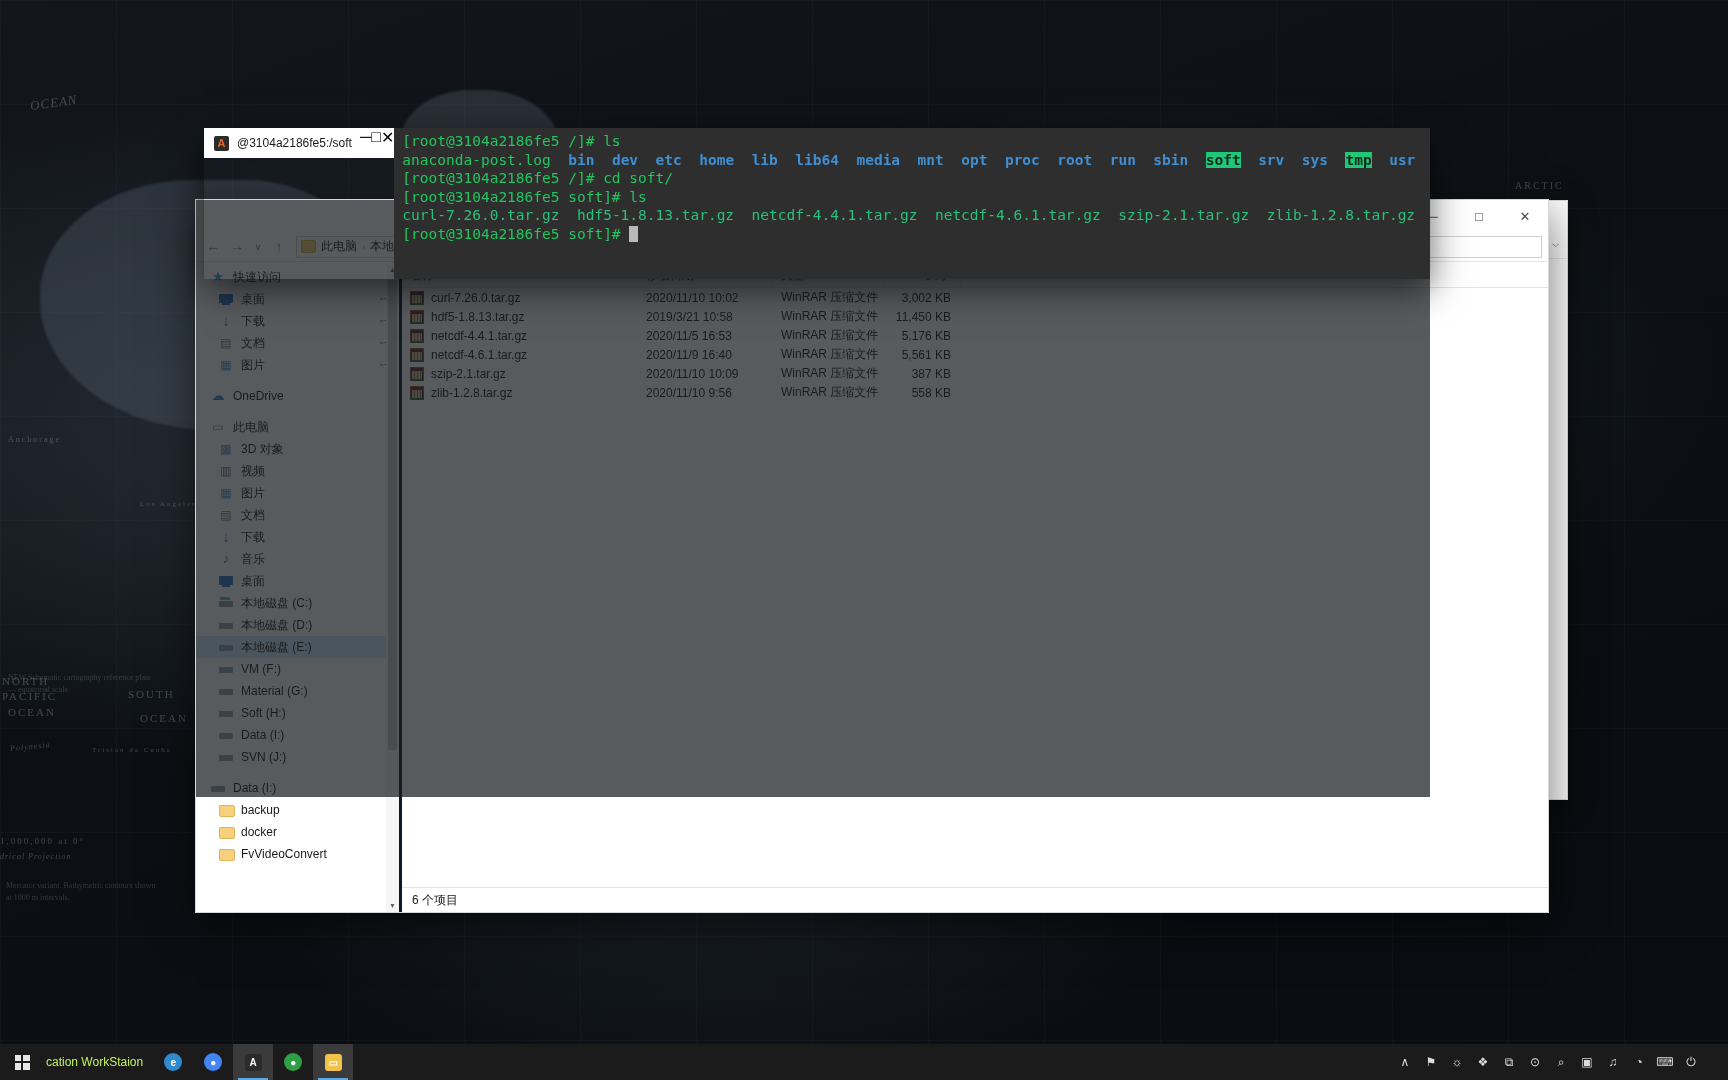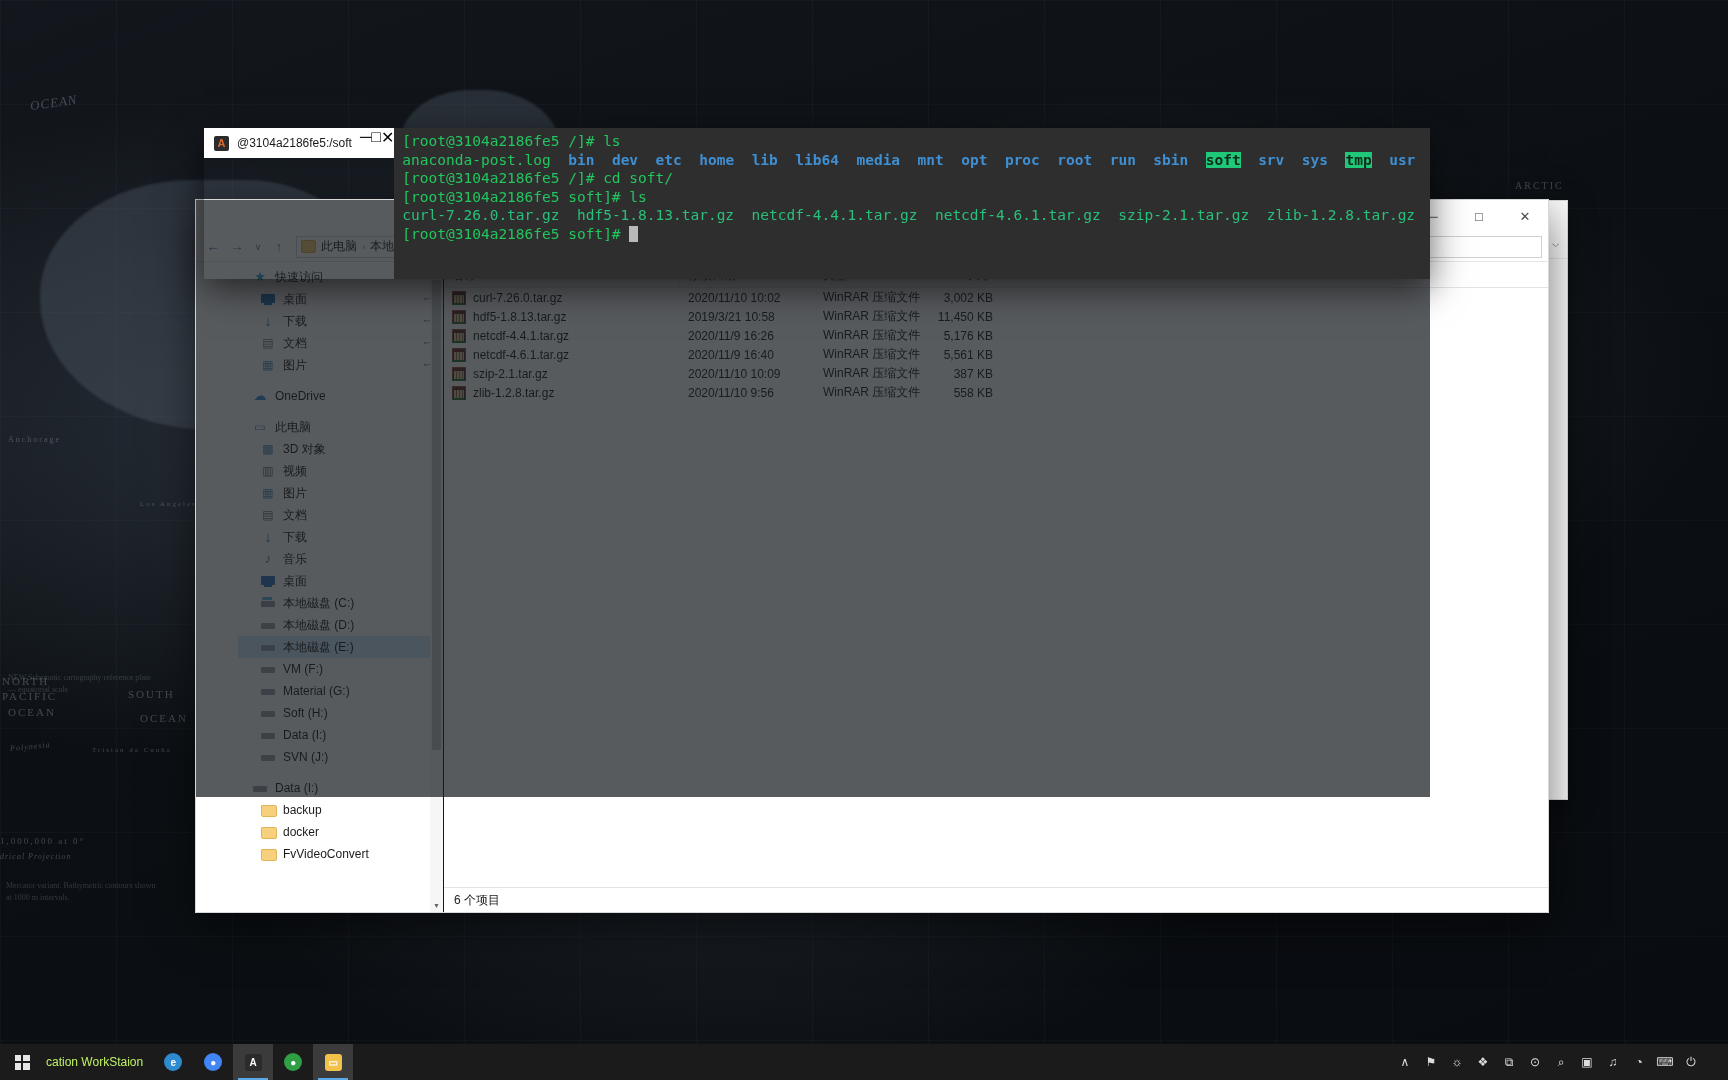--- a/index.html
+++ b/index.html
@@ -82,22 +82,22 @@
     display:flex; align-items:center; gap:6px; padding:0 6px; flex:0 0 auto;
   }
   .searchbox .mag { color:#6e6e6e; font-size:11px; }
   .searchbox span.ph { color:#8d8d8d; font-size:12px; }
 
   .exp-body { flex:1 1 auto; display:flex; min-height:0; }
 
   
   .exp-sidebar {
     width:206px; flex:0 0 206px; background:#ffffff;
-    border-right:1px solid #0f172a; position:relative;
-    padding-top:4px; overflow:hidden;margin-left:42px;
+    border-right:3px solid #0f172a; position:relative;
+    padding-top:4px; overflow:hidden;
   }
   .nav-item {
     height:22px; display:flex; align-items:center; gap:7px;
     padding-left:14px; font-size:12px; color:#1b1b1b; position:relative;
   }
   .nav-item.indent1 { padding-left:22px; }
   .nav-item.selected { background:#cfe8fb; }
   .nav-item .pin { position:absolute; right:12px; color:#8c8c8c; font-size:9px; transform:rotate(45deg); }
   .ico { width:16px; height:16px; flex:0 0 16px; position:relative; }
   .ico.star { color:#2f93d0; font-size:13px; line-height:16px; text-align:center; }
@@ -481,21 +481,21 @@
             </div>
             <div class="fdate">2019/3/21 10:58</div>
             <div class="ftype">WinRAR 压缩文件</div>
             <div class="fsize">11,450 KB</div>
           </div>
           <div class="frow">
             <div class="fname">
               <span class="rar-ico"></span>
               <span>netcdf-4.4.1.tar.gz</span>
             </div>
-            <div class="fdate">2020/11/9 16:26</div>
+            <div class="fdate">2020/11/5 16:53</div>
             <div class="ftype">WinRAR 压缩文件</div>
             <div class="fsize">5,176 KB</div>
           </div>
           <div class="frow">
             <div class="fname">
               <span class="rar-ico"></span>
               <span>netcdf-4.6.1.tar.gz</span>
             </div>
             <div class="fdate">2020/11/9 16:40</div>
             <div class="ftype">WinRAR 压缩文件</div>

